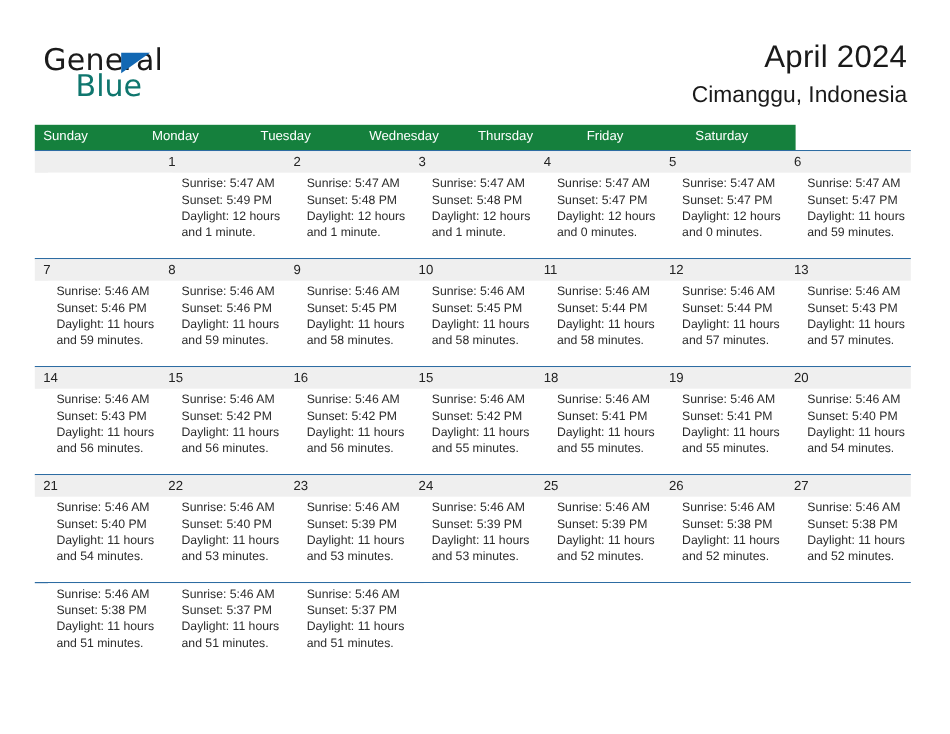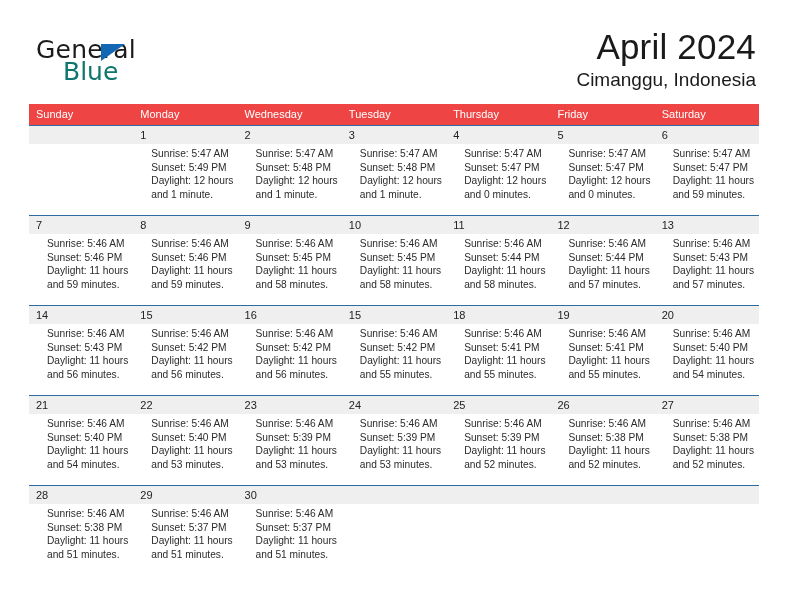--- a/index.html
+++ b/index.html
@@ -68,21 +68,21 @@
     line-height: 28px;
   }
 
   .title-block {
     position: absolute;
     right: 36px;
     top: 30px;
     text-align: right;
   }
   .cal-title {
-    font-size: 35px;
+    font-size: 26px;
     font-weight: 400;
     color: #1a1a1a;
     line-height: 34px;
     letter-spacing: 0.2px;
   }
   .cal-subtitle {
     font-size: 19px;
     font-weight: 400;
     color: #1a1a1a;
     line-height: 20px;
@@ -91,23 +91,23 @@
 
   
   .calendar {
     position: absolute;
     left: 29px;
     top: 104px;
     width: 730px;
   }
   .weekday-row {
     display: flex;
-    width: 730px;
+    width: 634px;
     height: 21px;
-    background: #ef4444;
+    background: #15803d;
   }
   .weekday {
     flex: 1 1 0;
     color: #ffffff;
     font-size: 11px;
     line-height: 21px;
     padding-left: 7px;
     box-sizing: border-box;
     white-space: nowrap;
   }
@@ -174,22 +174,22 @@
       <div class="cal-subtitle">Cimanggu, Indonesia</div>
     </div>
 
   </div>
 
   <div class="calendar">
 
     <div class="weekday-row">
       <div class="weekday">Sunday</div>
       <div class="weekday">Monday</div>
+      <div class="weekday">Tuesday</div>
       <div class="weekday">Wednesday</div>
-      <div class="weekday">Tuesday</div>
       <div class="weekday">Thursday</div>
       <div class="weekday">Friday</div>
       <div class="weekday">Saturday</div>
     </div>
 
     <div class="week">
       <div class="week-numbers">
         <div class="daynum"></div>
         <div class="daynum">1</div>
         <div class="daynum">2</div>
@@ -406,29 +406,20 @@
         <div class="daycell">
           <div class="line">Sunrise: 5:46 AM</div>
           <div class="line">Sunset: 5:38 PM</div>
           <div class="line">Daylight: 11 hours</div>
           <div class="line">and 52 minutes.</div>
         </div>
       </div>
     </div>
 
     <div class="week">
-      <div class="week-numbers">
-        <div class="daynum">28</div>
-        <div class="daynum">29</div>
-        <div class="daynum">30</div>
-        <div class="daynum"></div>
-        <div class="daynum"></div>
-        <div class="daynum"></div>
-        <div class="daynum"></div>
-      </div>
       <div class="week-body">
         <div class="daycell">
           <div class="line">Sunrise: 5:46 AM</div>
           <div class="line">Sunset: 5:38 PM</div>
           <div class="line">Daylight: 11 hours</div>
           <div class="line">and 51 minutes.</div>
         </div>
         <div class="daycell">
           <div class="line">Sunrise: 5:46 AM</div>
           <div class="line">Sunset: 5:37 PM</div>

